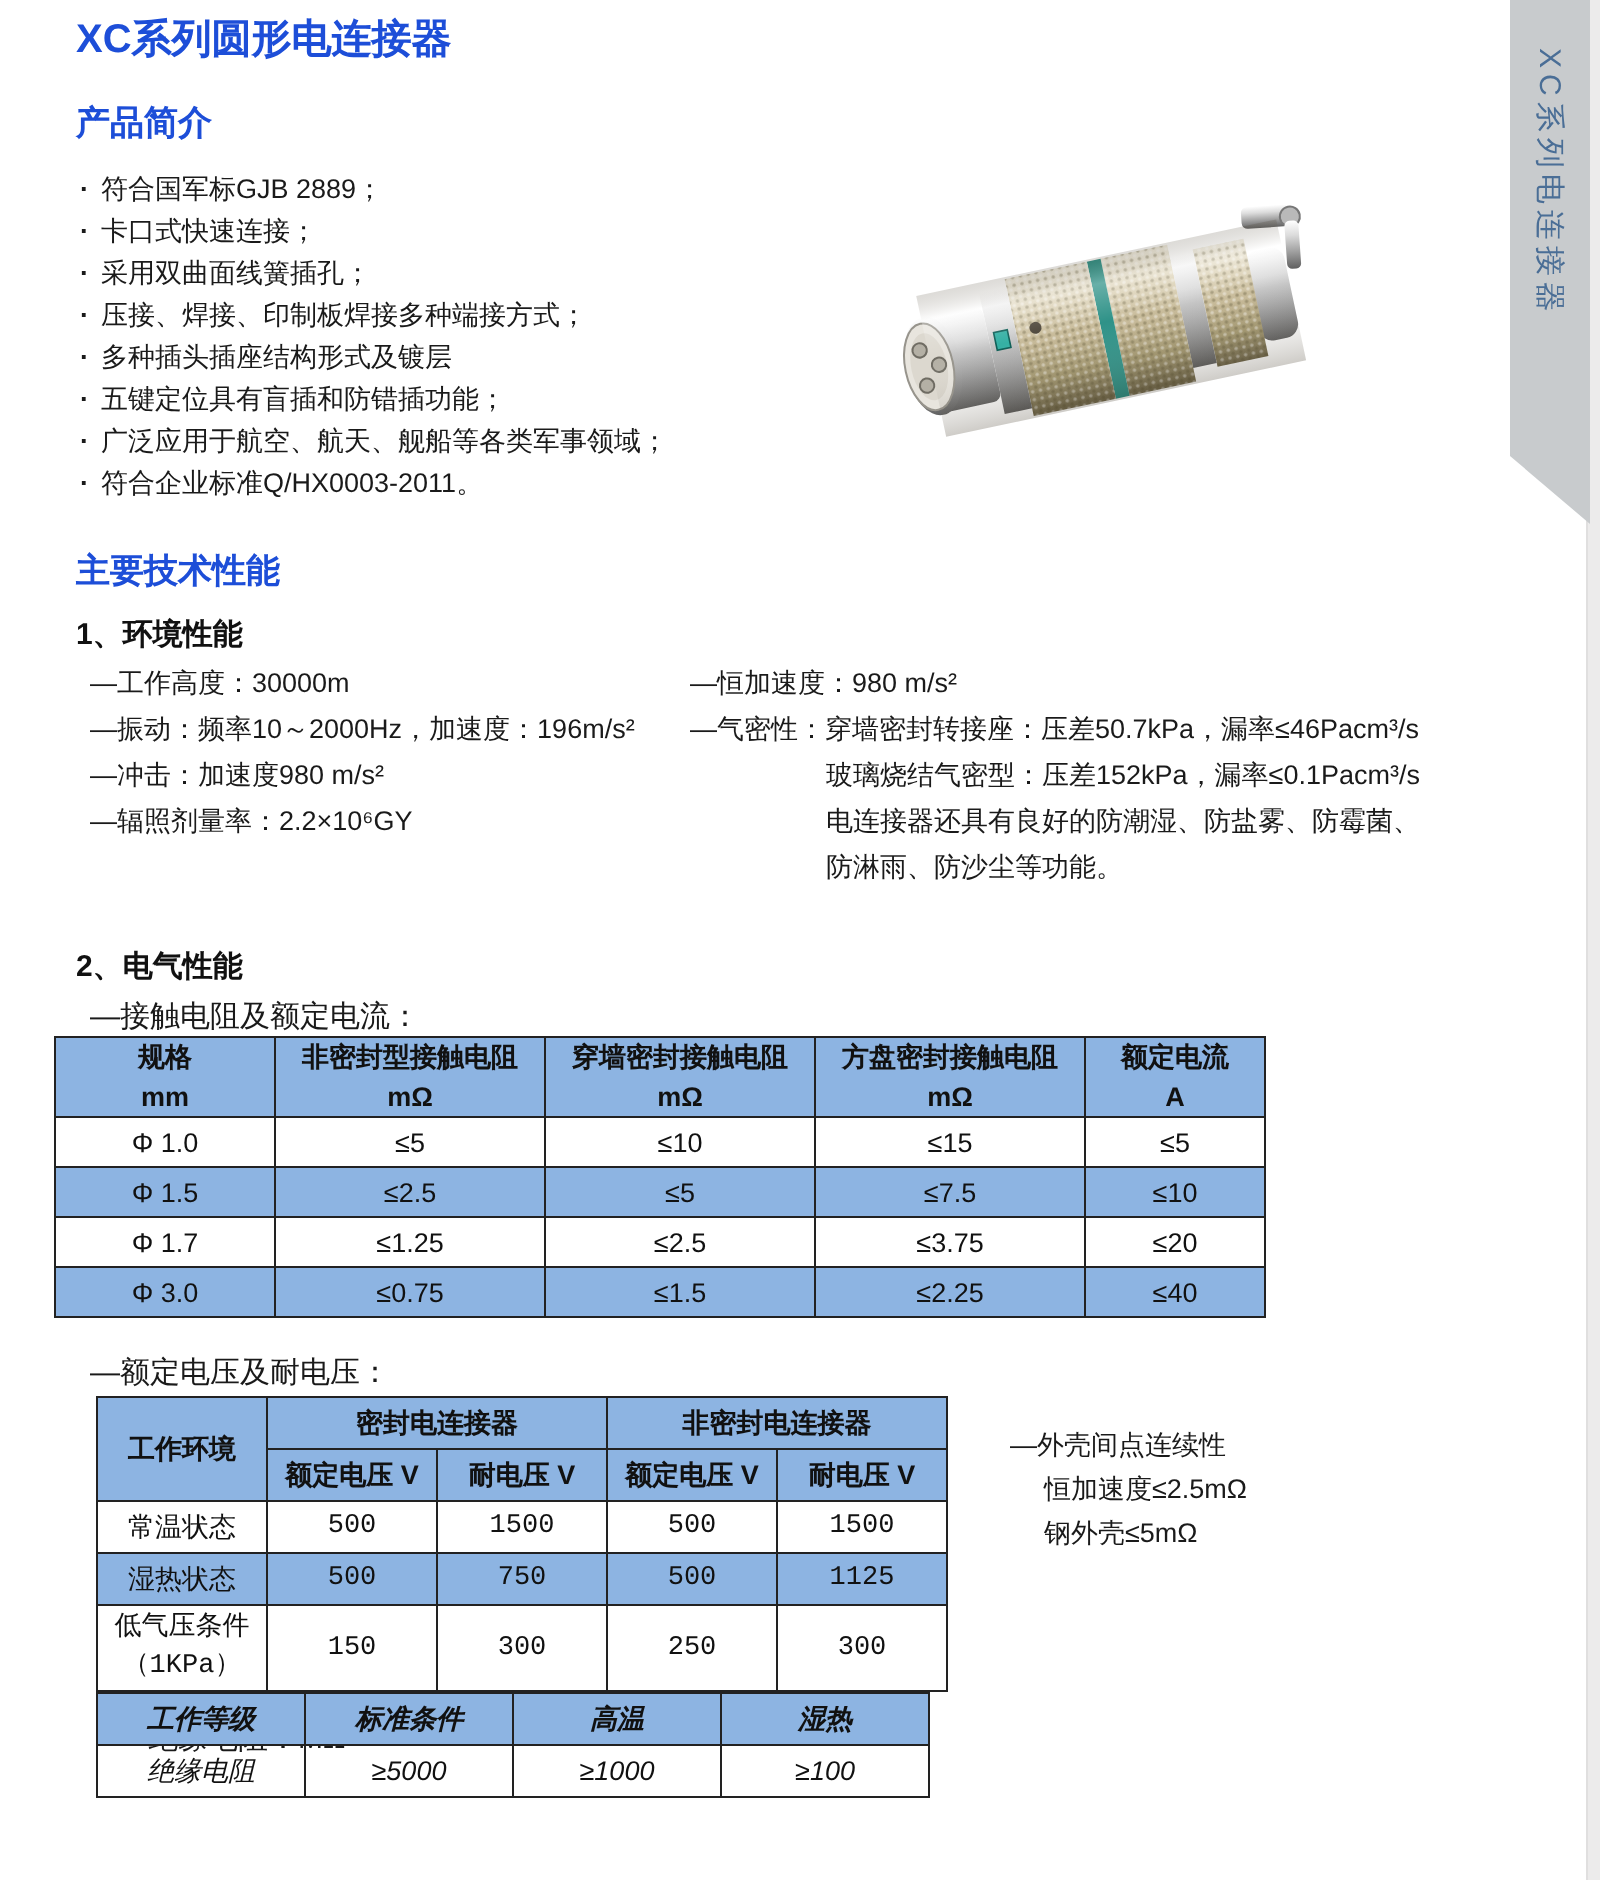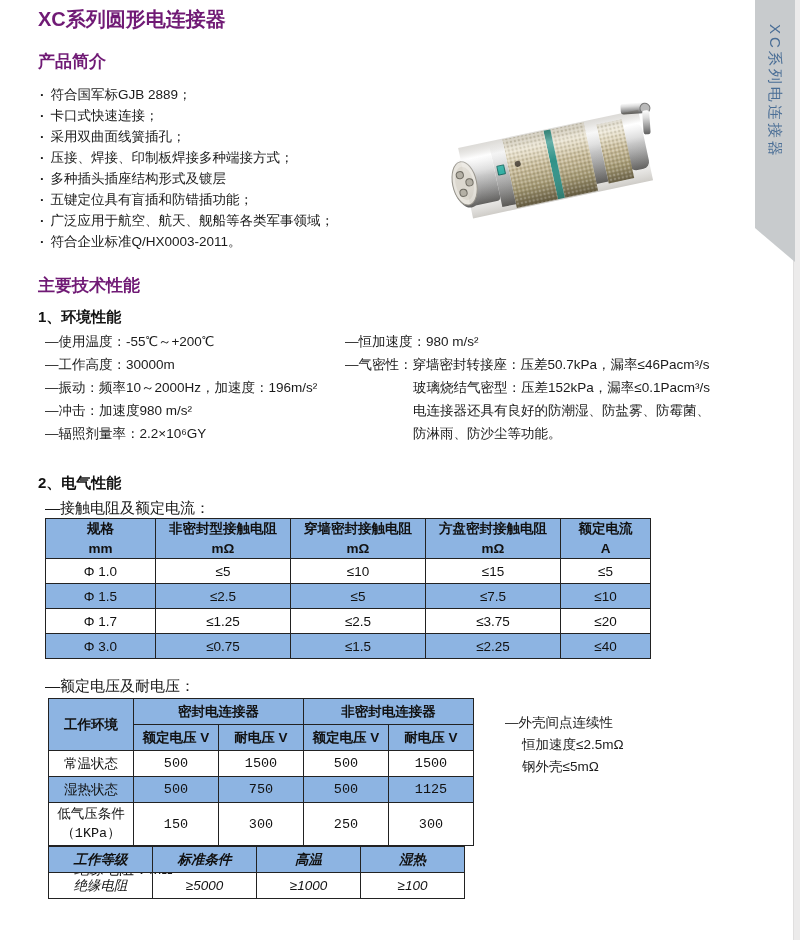--- a/index.html
+++ b/index.html
@@ -1,21 +1,21 @@
 <!DOCTYPE html>
 <html><head>
 <meta charset="utf-8">
 <style>
   html,body{margin:0;padding:0;}
   body{
     width:800px;height:940px;position:relative;background:#ffffff;
     font-family:"Liberation Sans", sans-serif;color:#1a1a1a;overflow:hidden;
   }
   .abs{position:absolute;}
-  .navy{color:#701a75;font-weight:bold;}
+  .navy{color:#1d4ed8;font-weight:bold;}
   .page-title{left:38px;top:6px;font-size:20px;}
   .intro-heading{left:38px;top:50px;font-size:17px;}
   .tech-heading{left:38px;top:274px;font-size:17px;}
   .sub-heading{font-size:15px;font-weight:bold;color:#111;}
   .env-heading{left:38px;top:308px;}
   .elec-heading{left:38px;top:474px;}
 
   .bullets{left:40px;top:84px;font-size:13.5px;line-height:21px;}
   .bullet{white-space:nowrap;}
   .bullet::before{content:"·";margin-right:6px;font-weight:bold;}
@@ -30,21 +30,21 @@
   .voltage-label{left:45px;top:677px;}
   .insulation-label{left:59px;top:860px;text-align:center;}
 
   table{border-collapse:collapse;table-layout:fixed;font-size:13.5px;color:#111;}
   th,td{border:1px solid #222;text-align:center;vertical-align:middle;padding:0 2px;overflow:hidden;}
   th{background:#8DB4E2;font-weight:bold;}
   tr.alt td{background:#8DB4E2;}
   .th-name{line-height:20px;}
   .th-unit{line-height:19px;font-weight:bold;}
 
-  .table1{left:45px;top:518px;border-radius:26px;}
+  .table1{left:27px;top:518px;border-radius:26px;}
   .table1 td{height:24px;}
   .table2{left:48px;top:698px;}
   .table2 th{height:25px;}
   .table2 td{height:25px;font-family:Liberation Mono, monospace;}
   .table2 td.tall{height:42px;line-height:19px;}
   .table3{left:48px;top:846px;font-style:italic;}
   .table3 th,.table3 td{height:25px;}
 
   .shell-note{left:505px;top:712px;font-size:13.5px;line-height:22px;}
   .shell-note .indent2{padding-left:17px;}
@@ -135,21 +135,20 @@
 
 <div class="abs edge-strip"></div>
 <div class="abs side-tab">
   <div class="tab-label">XC系列电连接器</div>
 </div>
 
 <div class="abs navy tech-heading">主要技术性能</div>
 <div class="abs sub-heading env-heading">1、环境性能</div>
 
 <div class="abs env-left">
-  <div class="line">—使用温度：-55℃～+200℃</div>
   <div class="line">—工作高度：30000m</div>
   <div class="line">—振动：频率10～2000Hz，加速度：196m/s²</div>
   <div class="line">—冲击：加速度980 m/s²</div>
   <div class="line">—辐照剂量率：2.2×10⁶GY</div>
 </div>
 <div class="abs env-right">
   <div class="line">—恒加速度：980 m/s²</div>
   <div class="line">—气密性：穿墙密封转接座：压差50.7kPa，漏率≤46Pacm³/s</div>
   <div class="line indent">玻璃烧结气密型：压差152kPa，漏率≤0.1Pacm³/s</div>
   <div class="line indent">电连接器还具有良好的防潮湿、防盐雾、防霉菌、</div>

